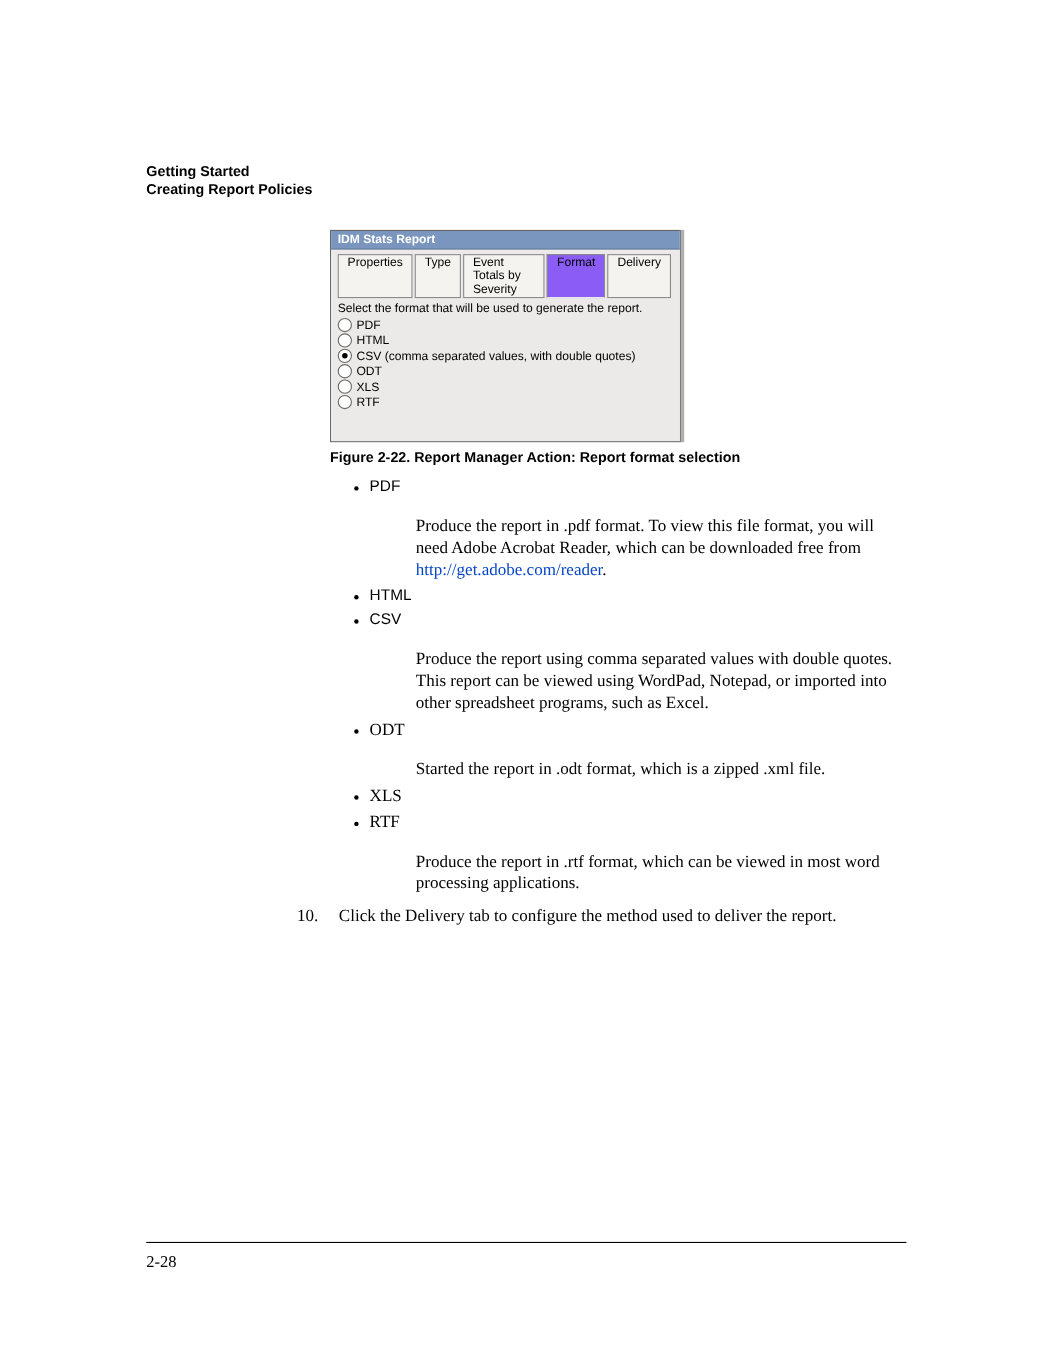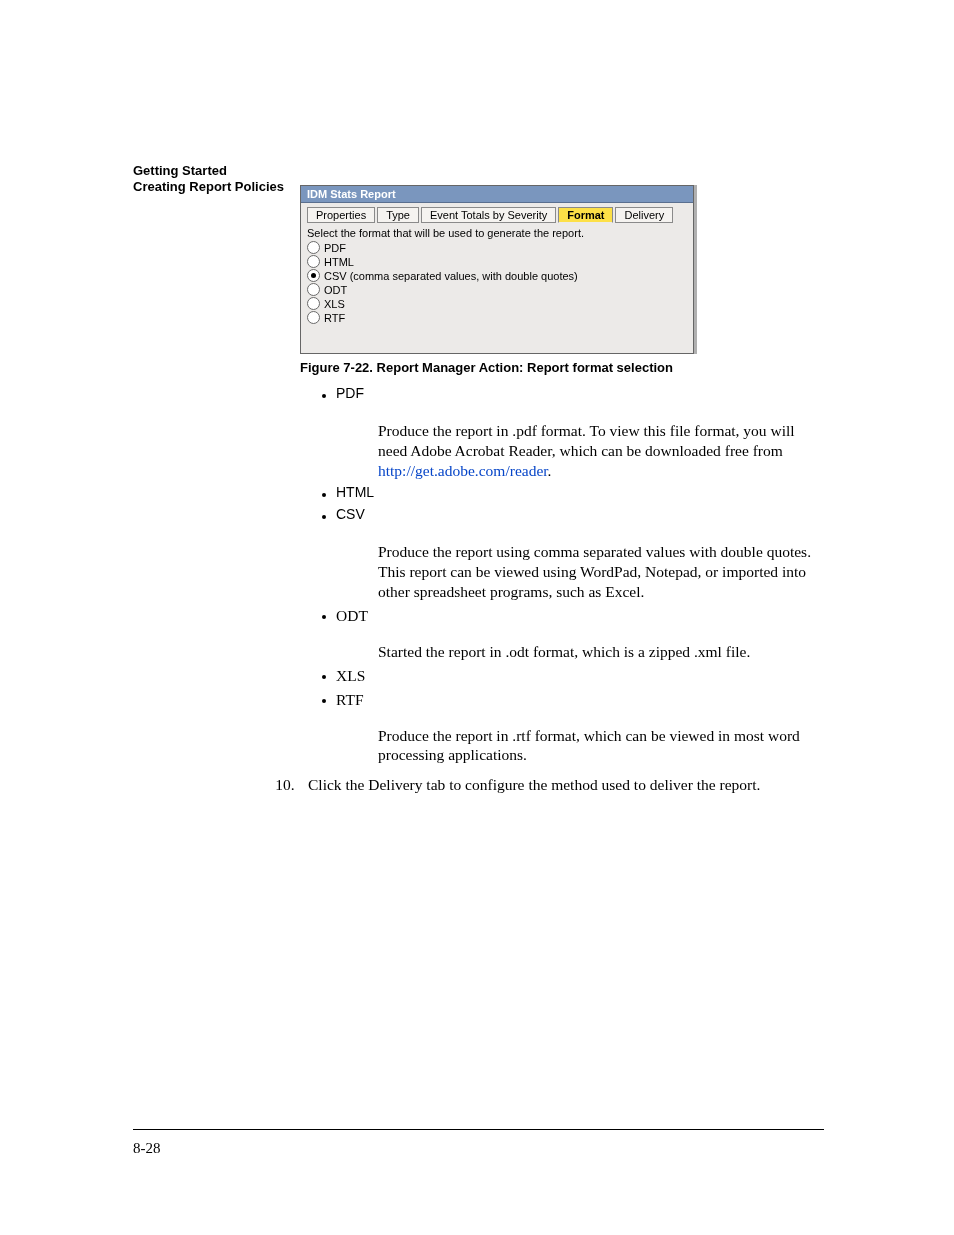--- a/index.html
+++ b/index.html
@@ -13,34 +13,34 @@
   .page {
     position: relative;
     width: 954px;
     height: 1235px;
     box-sizing: border-box;
     padding-top: 145px;
   }
   .header-block {
     position: absolute;
     left: 133px;
-    top: 163px;
+    top: 148px;
     font-family: Arial, Helvetica, sans-serif;
     font-weight: bold;
     font-size: 13px;
     line-height: 1.25;
   }
   .content {
     margin-left: 300px;
     margin-right: 130px;
   }
   .dialog-wrap {
-    margin-top: 40px;
+    margin-top: 64px;
     margin-bottom: 6px;
-    width: 394px;
+    width: 319px;
   }
   .dialog {
     border: 1px solid #666;
     border-right-color: #666;
     font-family: Tahoma, Arial, sans-serif;
     font-size: 11px;
     background: #ffffff;
   }
   .dialog-title {
     background: #7a96be;
@@ -63,22 +63,22 @@
     background: #f5f3f0;
     border: 1px solid #8a8a8a;
     border-bottom: 1px solid #8a8a8a;
     padding: 1px 8px;
     font-size: 11px;
     margin-right: 2px;
     cursor: default;
   }
   .tab.selected {
     border-bottom-color: #eceae8;
-    background: #fde047;
-    font-weight: bold;
+    background: #8b5cf6;
+    font-weight: normal;
   }
   .instr {
     margin: 2px 0 2px 0;
   }
   .radio-row {
     display: flex;
     align-items: center;
     gap: 4px;
     margin: 1px 0;
   }
@@ -157,21 +157,21 @@
     display: flex;
     align-items: flex-start;
     font-family: "New Century Schoolbook", "Century Schoolbook", "Times New Roman", serif;
     font-size: 15.5px;
     line-height: 1.28;
     margin-top: 8px;
   }
   .step-num {
     width: 30px;
     flex: 0 0 30px;
-    text-align: center;
+    text-align: left;
     margin-left: -30px;
     padding-right: 8px;
   }
   .footer-line {
     position: absolute;
     left: 133px;
     right: 130px;
     bottom: 105px;
     border-top: 1px solid #000;
   }
@@ -230,21 +230,21 @@
           </div>
           <div class="radio-row">
             <span class="radio-outer"></span>
             <span>RTF</span>
           </div>
         </div>
       </div>
       <div class="dialog-right-shadow"></div>
     </div>
 
-    <div class="figure-caption">Figure 7-22. Report Manager Action: Report format selection</div>
+    <div class="figure-caption">Figure 2-22. Report Manager Action: Report format selection</div>
 
     <ul class="bullets">
       <li>
         <span class="bullet-dot"></span>
         <span class="term">PDF</span>
         <span class="desc">
           <span>Produce the report in .pdf format. To view this file format, you will need Adobe Acrobat Reader, which can be downloaded free from </span><span class="link">http://get.adobe.com/reader</span><span>.</span>
         </span>
       </li>
       <li>
@@ -273,15 +273,15 @@
     </ul>
 
     <div class="step-row">
       <span class="step-num">10.</span>
       <span>Click the Delivery tab to configure the method used to deliver the report.</span>
     </div>
 
   </div>
 
   <div class="footer-line"></div>
-  <div class="page-num">8-28</div>
+  <div class="page-num">2-28</div>
 
 </div>
 
 </body></html>

